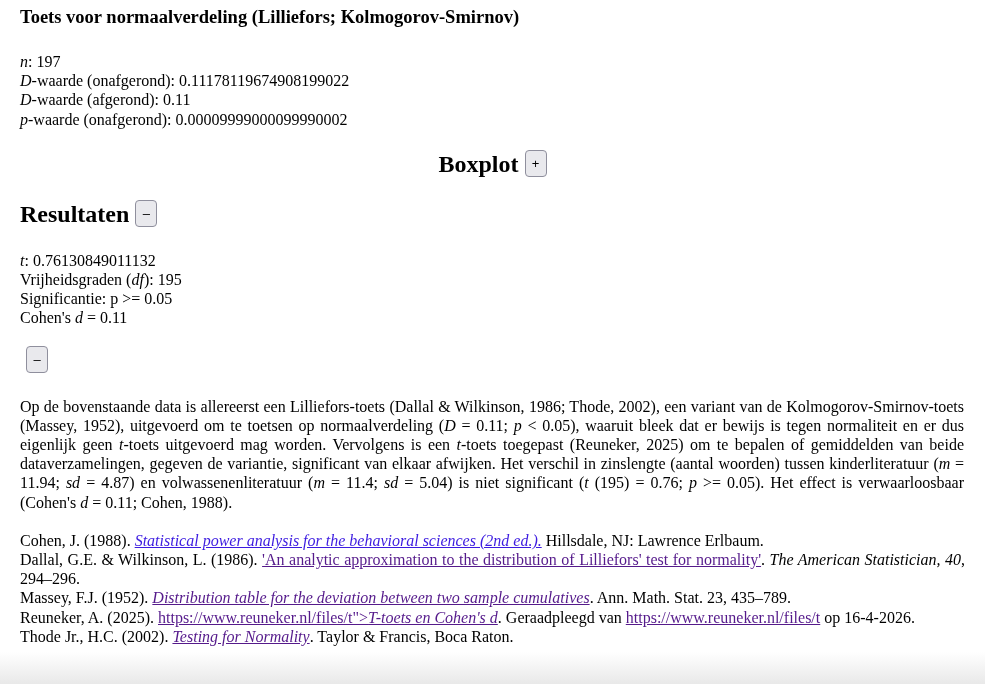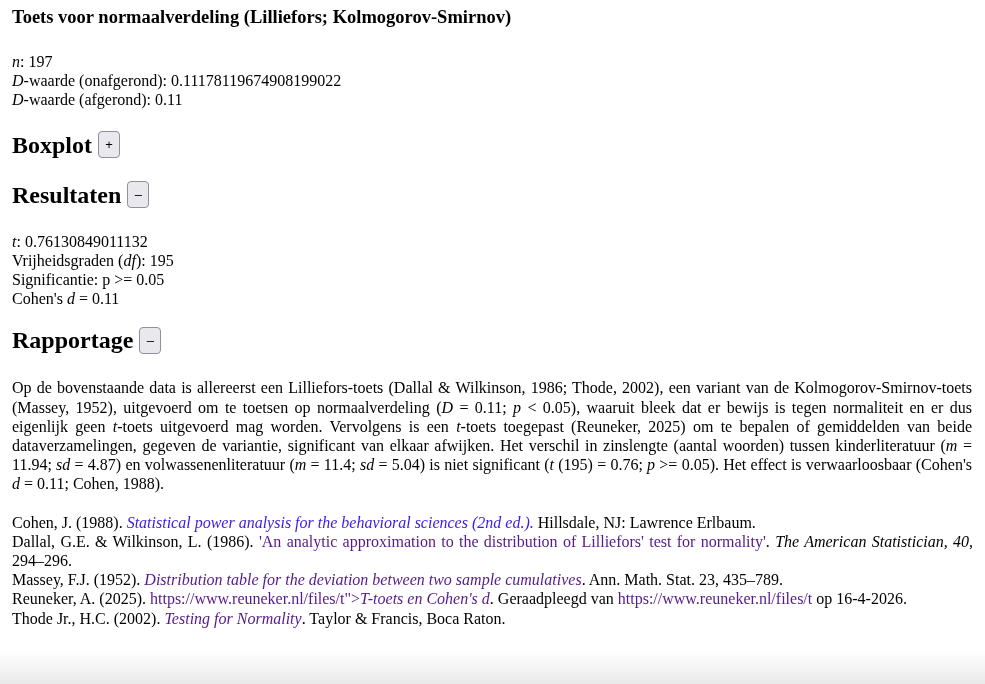--- a/index.html
+++ b/index.html
@@ -10,21 +10,21 @@
   body {
     width: 985px;
     height: 684px;
     overflow: hidden;
     position: relative;
     font-family: "Liberation Serif", "DejaVu Serif", serif;
     font-size: 16px;
     color: #000;
   }
   .page {
-    padding: 0 12px;
+    padding: 0 20px;
   }
   h3.title {
     font-size: 18.5px;
     font-weight: bold;
     margin: 0;
     padding-top: 6px;
     line-height: 22px;
     height: 22px;
   }
   .stats {
@@ -51,21 +51,21 @@
     background: #e9e9ed;
     font-family: "Liberation Sans", "DejaVu Sans", sans-serif;
     font-size: 13px;
     font-weight: normal;
     line-height: 25px;
     text-align: center;
     color: #000;
     padding: 0;
     cursor: pointer;
   }
-  #boxplot-heading { margin-top: 21px; }
+  #boxplot-heading { margin-top: 21px; justify-content: center; }
   #results-heading { margin-top: 22px; }
   .results {
     margin-top: 23px;
     line-height: 19.2px;
   }
   .results div { height: 19.2px; white-space: nowrap; }
   #report-heading { margin-top: 18px; }
   .report {
     margin-top: 24px;
     text-align: justify;
@@ -73,20 +73,21 @@
     margin-right: 1px;
   }
   .refs {
     margin-top: 19px;
     line-height: 19.2px;
     text-align: justify;
   }
   .refs div { margin: 0; }
   a.link {
     color: #551a8b;
+    text-decoration: underline;
   }
   a.link.fresh { color: #3c1be0; }
   i { font-style: italic; }
   .fade {
     position: absolute;
     left: 0;
     right: 0;
     bottom: 0;
     height: 32px;
     background: linear-gradient(to bottom, rgba(255,255,255,0), rgba(230,230,230,0.9));
@@ -97,41 +98,41 @@
 <body>
 
 <div class="page">
 
   <h3 class="title">Toets voor normaalverdeling (Lilliefors; Kolmogorov-Smirnov)</h3>
 
   <div class="stats">
     <div><i>n</i><span>: 197</span></div>
     <div><i>D</i><span>-waarde (onafgerond): 0.11178119674908199022</span></div>
     <div><i>D</i><span>-waarde (afgerond): 0.11</span></div>
+    <div><i>p</i><span>-waarde (onafgerond): 0.00009999000099990002</span></div>
   </div>
 
   <h2 class="section" id="boxplot-heading">
     <span>Boxplot</span>
     <button class="toggle-btn">+</button>
   </h2>
 
   <h2 class="section" id="results-heading">
     <span>Resultaten</span>
     <button class="toggle-btn">–</button>
   </h2>
 
   <div class="results">
     <div><i>t</i><span>: 0.76130849011132</span></div>
     <div><span>Vrijheidsgraden (</span><i>df</i><span>): 195</span></div>
     <div>Significantie: p &gt;= 0.05</div>
     <div><span>Cohen's </span><i>d</i><span> = 0.11</span></div>
   </div>
 
   <h2 class="section" id="report-heading">
-    <span>Rapportage</span>
     <button class="toggle-btn">–</button>
   </h2>
 
   <div class="report"><span>Op de bovenstaande data is allereerst een Lilliefors-toets (Dallal &amp; Wilkinson, 1986; Thode, 2002), een variant van de Kolmogorov-Smirnov-toets (Massey, 1952), uitgevoerd om te toetsen op normaalverdeling (</span><i>D</i><span> = 0.11; </span><i>p</i><span> &lt; 0.05), waaruit bleek dat er bewijs is tegen normaliteit en er dus eigenlijk geen </span><i>t</i><span>-toets uitgevoerd mag worden. Vervolgens is een </span><i>t</i><span>-toets toegepast (Reuneker, 2025) om te bepalen of gemiddelden van beide dataverzamelingen, gegeven de variantie, significant van elkaar afwijken. Het verschil in zinslengte (aantal woorden) tussen kinderliteratuur (</span><i>m</i><span> = 11.94; </span><i>sd</i><span> = 4.87) en volwassenenliteratuur (</span><i>m</i><span> = 11.4; </span><i>sd</i><span> = 5.04) is niet significant (</span><i>t</i><span> (195) = 0.76; </span><i>p</i><span> &gt;= 0.05). Het effect is verwaarloosbaar (Cohen's </span><i>d</i><span> = 0.11; Cohen, 1988).</span></div>
 
   <div class="refs">
     <div><span>Cohen, J. (1988). </span><a class="link fresh"><i>Statistical power analysis for the behavioral sciences (2nd ed.).</i></a><span> Hillsdale, NJ: Lawrence Erlbaum.</span></div>
     <div><span>Dallal, G.E. &amp; Wilkinson, L. (1986). </span><a class="link">'An analytic approximation to the distribution of Lilliefors' test for normality'</a><span>. </span><i>The American Statistician, 40</i><span>, 294–296.</span></div>
     <div><span>Massey, F.J. (1952). </span><a class="link"><i>Distribution table for the deviation between two sample cumulatives</i></a><span>. Ann. Math. Stat. 23, 435–789.</span></div>
     <div><span>Reuneker, A. (2025). </span><a class="link"><span>https://www.reuneker.nl/files/t"&gt;</span><i>T-toets en Cohen's d</i></a><span>. Geraadpleegd van </span><a class="link">https://www.reuneker.nl/files/t</a><span> op 16-4-2026.</span></div>

